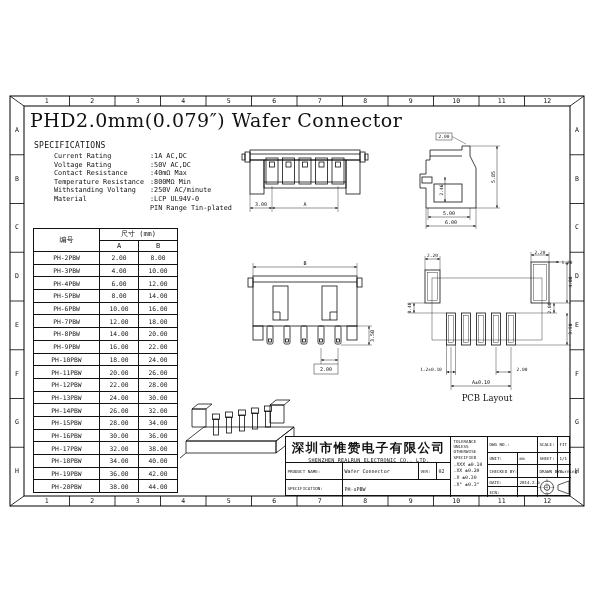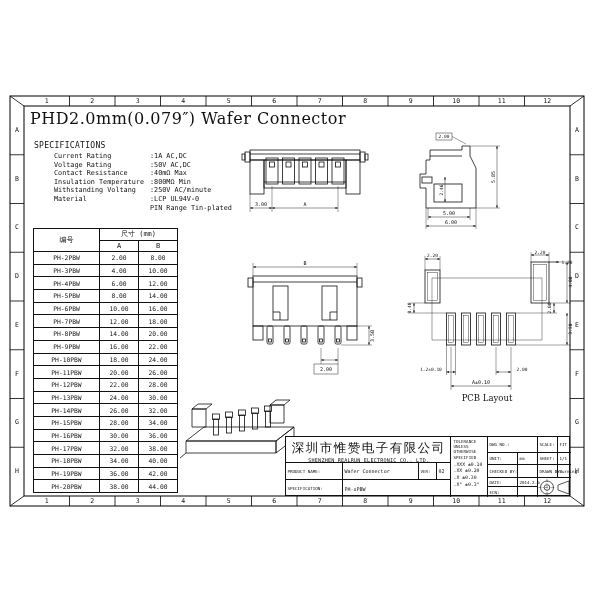--- a/index.html
+++ b/index.html
@@ -7,21 +7,21 @@
        font-family:"DejaVu Sans Mono",monospace;color:#111;}
   .abs{position:absolute;}
   
   #frame{position:absolute;left:0;top:0;}
   .bline{stroke:#000;stroke-width:1;fill:none;}
   .tick{stroke:#000;stroke-width:.8;fill:none;}
   .grid-label{position:absolute;font-size:6.5px;transform:translateX(-50%);color:#111;}
   .row-label{position:absolute;width:14px;text-align:center;font-size:6.5px;color:#111;}
   
   #page-title{position:absolute;left:30px;top:109px;font-family:"DejaVu Serif",serif;
-              font-size:16px;letter-spacing:.5px;white-space:nowrap;}
+              font-size:19px;letter-spacing:.5px;white-space:nowrap;}
   #spec-block{position:absolute;left:34px;top:141px;}
   #spec-heading{font-size:8px;letter-spacing:.3px;margin-bottom:2px;}
   .spec-row{display:flex;font-size:6.8px;line-height:8.6px;white-space:nowrap;}
   .spec-label{width:96px;flex:0 0 96px;margin-left:20px;}
   
   #parts-table{position:absolute;left:33px;top:228px;display:grid;
                grid-template-columns:66px 39px 39px;background:#fff;
                border-top:1px solid #111;border-left:1px solid #111;}
   .pt-cell{box-sizing:border-box;border-right:1px solid #111;border-bottom:1px solid #111;
            display:flex;align-items:center;justify-content:center;
@@ -38,21 +38,21 @@
   text.cap{font-family:"DejaVu Serif",serif;font-size:8.5px;fill:#111;text-anchor:middle;}
   
   #tblock{position:absolute;left:285px;top:436px;width:285px;height:60px;
           box-sizing:border-box;border:1px solid #111;background:#fff;}
   .tb-cell{position:absolute;box-sizing:border-box;border-right:1px solid #111;
            border-bottom:1px solid #111;font-size:4.2px;line-height:1.25;
            padding:1px 0 0 1.5px;white-space:nowrap;overflow:visible;}
   .tb-noborder-r{border-right:none;}
   .tb-noborder-b{border-bottom:none;}
   #company-cn{font-size:12.5px;letter-spacing:1.5px;text-align:center;
-              font-family:"DejaVu Sans",sans-serif;margin-top:2px;}
+              font-family:"DejaVu Sans",sans-serif;margin-top:2px;font-weight:bold;}
   #company-en{font-size:5.1px;text-align:center;letter-spacing:.2px;margin-top:1px;}
   .tb-mid{display:flex;align-items:center;}
   #tol-head{font-size:4.2px;line-height:5.2px;padding-left:1px;}
   #tol-vals{font-size:4.8px;line-height:6.6px;padding-left:1px;margin-top:2px;}
 </style>
 </head>
 <body>
 
 <svg width="0" height="0" style="position:absolute">
   <defs>
@@ -86,21 +86,21 @@
       </div>
       <div class="spec-row">
         <span class="spec-label">Voltage Rating</span>
         <span>:50V AC,DC</span>
       </div>
       <div class="spec-row">
         <span class="spec-label">Contact Resistance</span>
         <span>:40mΩ Max</span>
       </div>
       <div class="spec-row">
-        <span class="spec-label">Insulation Temperature</span>
+        <span class="spec-label">Temperature Resistance</span>
         <span>:800MΩ Min</span>
       </div>
       <div class="spec-row">
         <span class="spec-label">Withstanding Voltang</span>
         <span>:250V AC/minute</span>
       </div>
       <div class="spec-row">
         <span class="spec-label">Material</span>
         <span>:LCP UL94V-0</span>
       </div>

